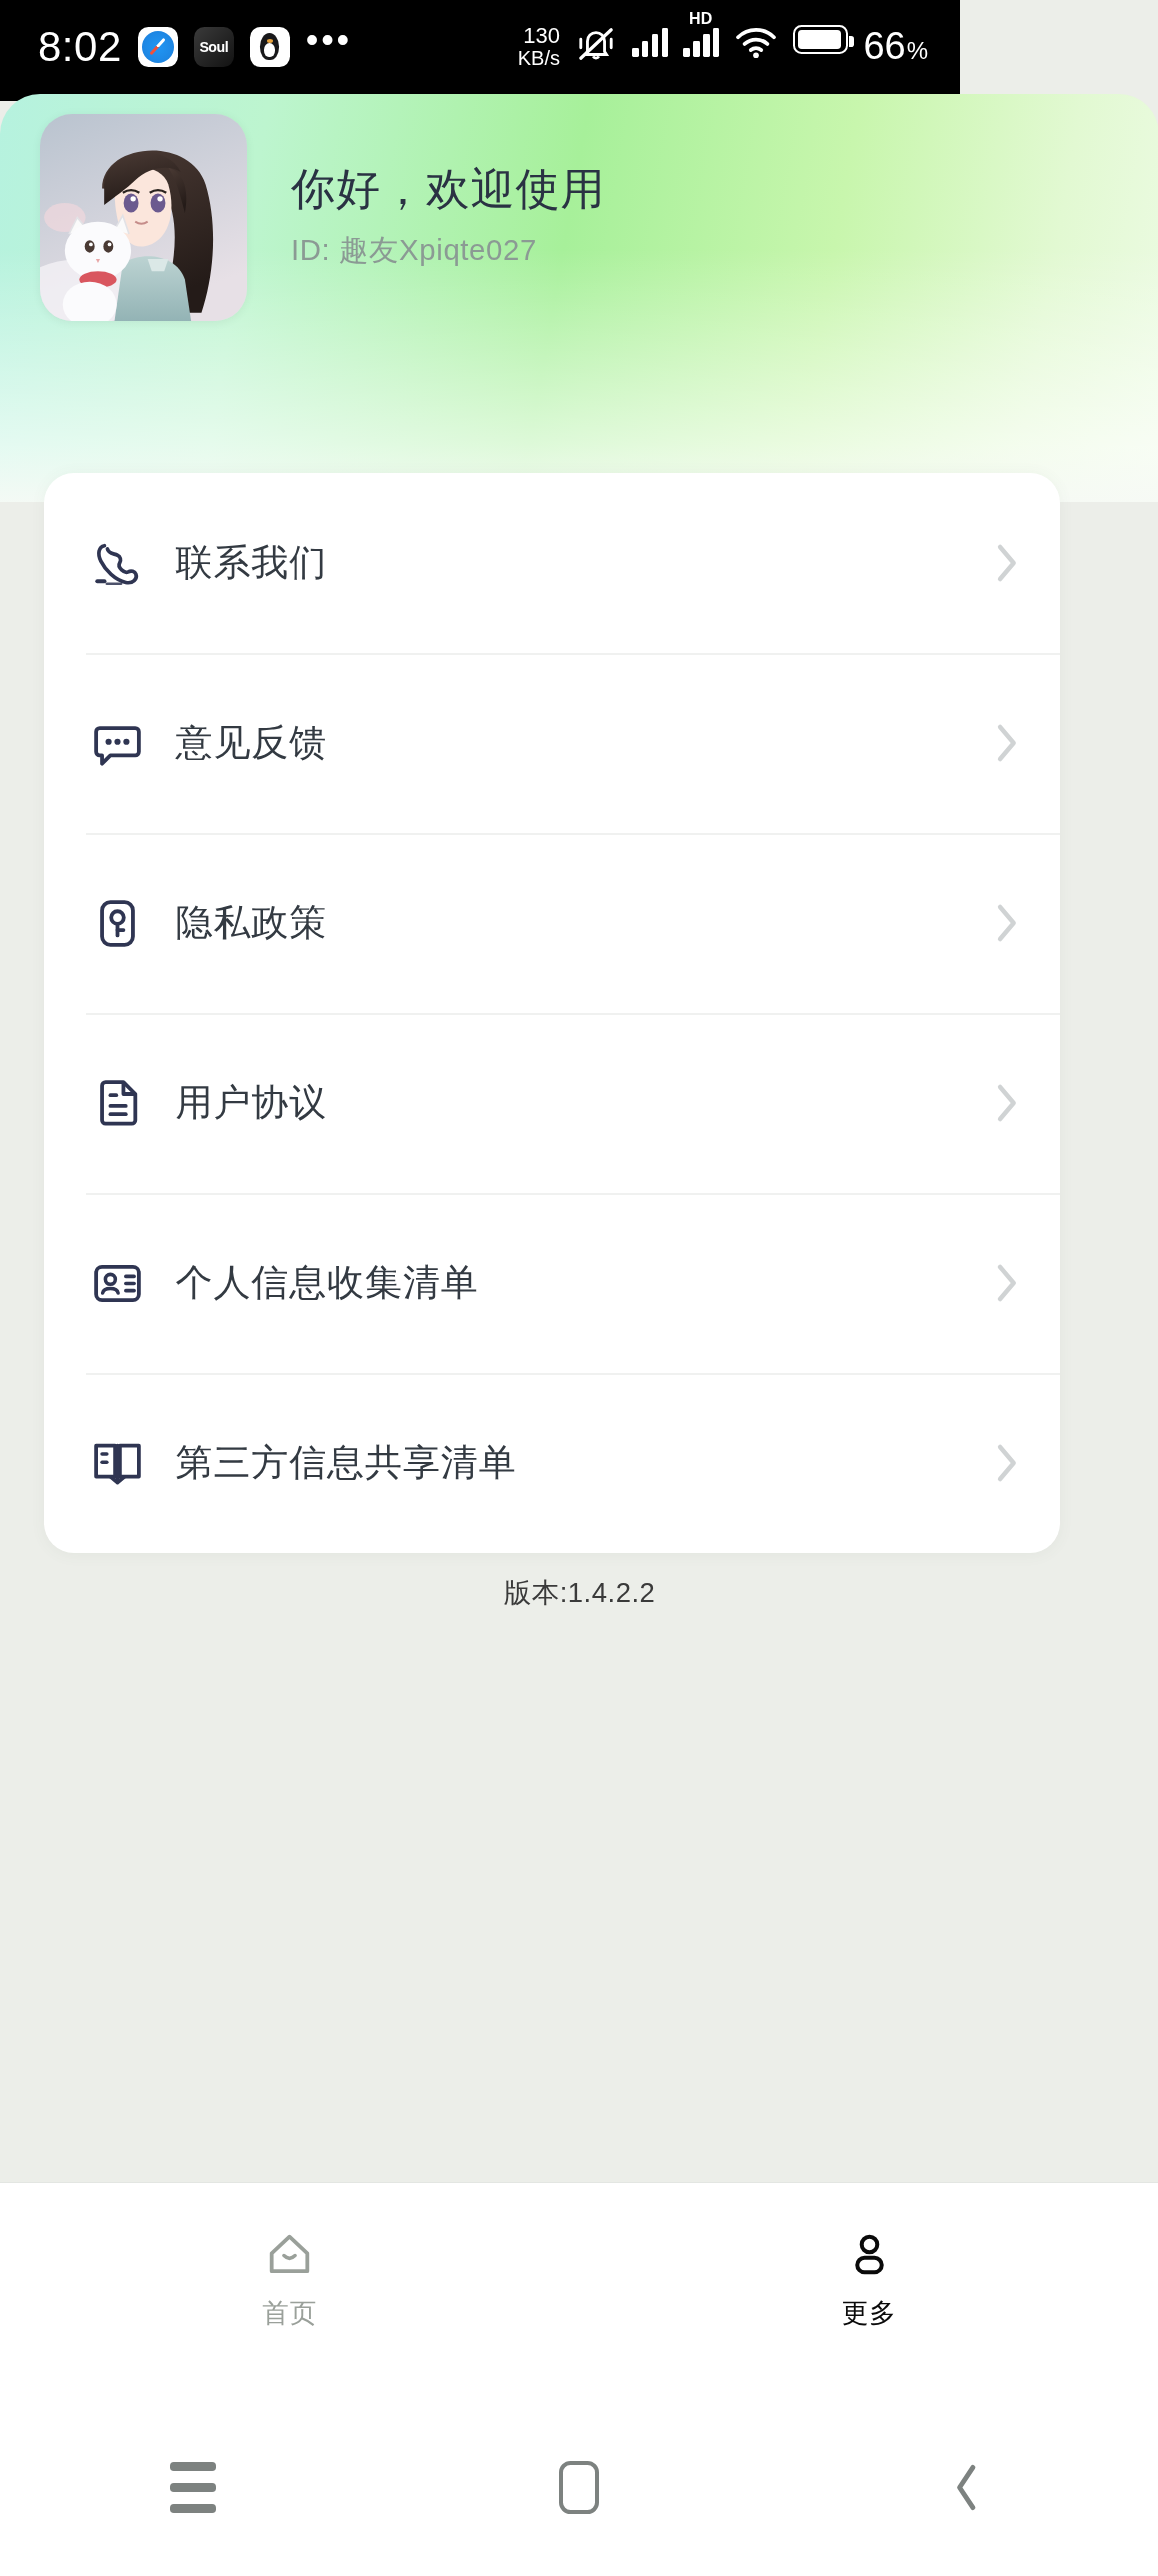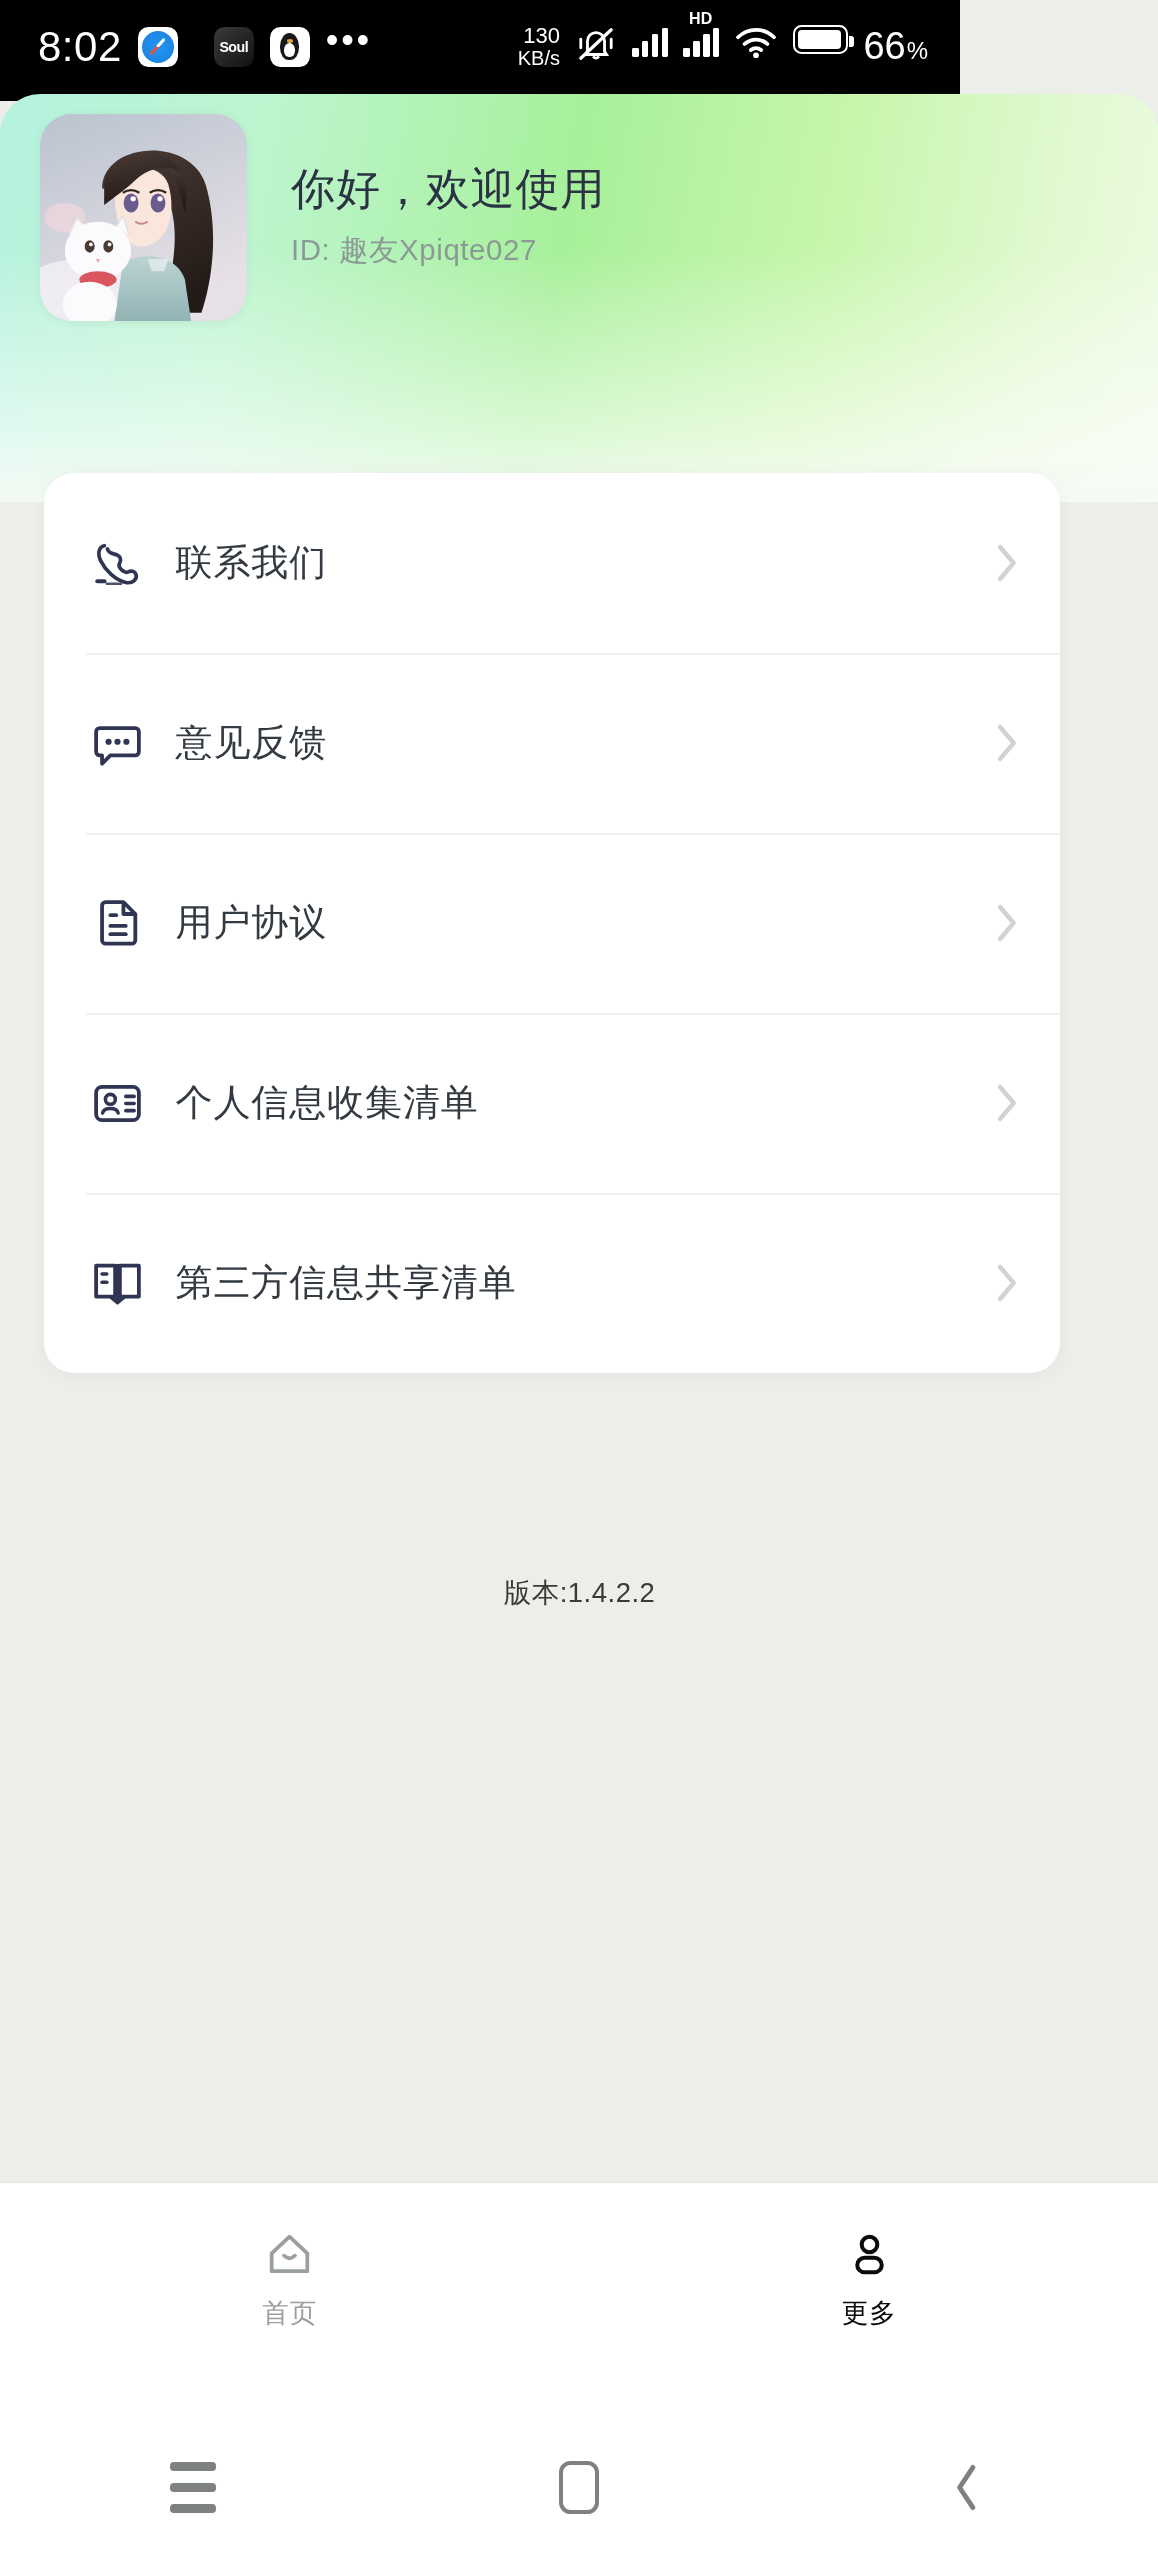--- a/index.html
+++ b/index.html
@@ -26,21 +26,21 @@
   .sb-app.safari .ring{
     width:32px;height:32px;border-radius:50%;
     background:radial-gradient(circle at 50% 50%, #2196f3 0%, #1e88e5 62%, #1976d2 100%);
     display:flex;align-items:center;justify-content:center;position:relative;
   }
   .sb-app.safari .needle{
     width:2.8px;height:21px;border-radius:1.9px;
     background:linear-gradient(to bottom,#fff 0 50%,#f0513c 50% 100%);
     transform:rotate(42deg);
   }
-  .sb-app.soul{ background:linear-gradient(135deg,#3a3a3a,#121212); display:flex;align-items:center;justify-content:center;margin-left:20px; }
+  .sb-app.soul{ background:linear-gradient(135deg,#3a3a3a,#121212); display:flex;align-items:center;justify-content:center; }
   .sb-app.soul span{ color:#fff;font-size:14.2px;font-weight:700;letter-spacing:-0.5px; }
   .sb-app.qq{ background:#fff; display:flex;align-items:center;justify-content:center; }
   .sb-app.qq .peng{
     width:19px;height:26.6px;border-radius:50% 50% 46% 46%;background:#18181a;position:relative;
   }
   .sb-app.qq .peng:before{
     content:"";position:absolute;left:3.8px;top:9.5px;width:11.4px;height:14.2px;
     border-radius:50% 50% 45% 45%;background:#fff;
   }
   .sb-app.qq .peng:after{
@@ -289,20 +289,34 @@
           <circle cx="24" cy="22.5" r="2.6" fill="#2f3552"></circle>
           <circle cx="31.5" cy="22.5" r="2.6" fill="#2f3552"></circle>
         </svg>
       </div>
       <div class="rlabel">意见反馈</div>
       <svg class="chev" viewBox="0 0 20 34">
         <path d="M4 4 L15 17 L4 30" fill="none" stroke="#d0d3d4" stroke-width="3.6" stroke-linecap="round" stroke-linejoin="round"></path>
       </svg>
     </div>
 
+    <div class="row">
+      <div class="ricon">
+        <svg width="57" height="57" viewBox="0 0 48 48">
+          <rect x="11" y="6" width="26" height="36" rx="7" fill="none" stroke="#2f3552" stroke-width="3.2"></rect>
+          <circle cx="24" cy="19" r="5.3" fill="none" stroke="#2f3552" stroke-width="3.2"></circle>
+          <path d="M24 24.3 L24 34" stroke="#2f3552" stroke-width="3.2" stroke-linecap="round"></path>
+          <path d="M24 29.5 L29 29.5" stroke="#2f3552" stroke-width="3.2" stroke-linecap="round"></path>
+        </svg>
+      </div>
+      <div class="rlabel">隐私政策</div>
+      <svg class="chev" viewBox="0 0 20 34">
+        <path d="M4 4 L15 17 L4 30" fill="none" stroke="#d0d3d4" stroke-width="3.6" stroke-linecap="round" stroke-linejoin="round"></path>
+      </svg>
+    </div>
 
     <div class="row">
       <div class="ricon">
         <svg width="57" height="57" viewBox="0 0 48 48">
           <path d="M11 9 a3 3 0 0 1 3 -3 h15 l10 10 v22 a3 3 0 0 1 -3 3 h-22 a3 3 0 0 1 -3 -3 z" fill="none" stroke="#2f3552" stroke-width="3.2" stroke-linejoin="round"></path>
           <path d="M29 6 L29 16 L39 16" fill="none" stroke="#2f3552" stroke-width="3.2" stroke-linejoin="round"></path>
           <path d="M18 17 L23 17" stroke="#2f3552" stroke-width="3.1" stroke-linecap="round"></path>
           <path d="M18 26 L31 26" stroke="#2f3552" stroke-width="3.1" stroke-linecap="round"></path>
           <path d="M18 33 L31 33" stroke="#2f3552" stroke-width="3.1" stroke-linecap="round"></path>
         </svg>

